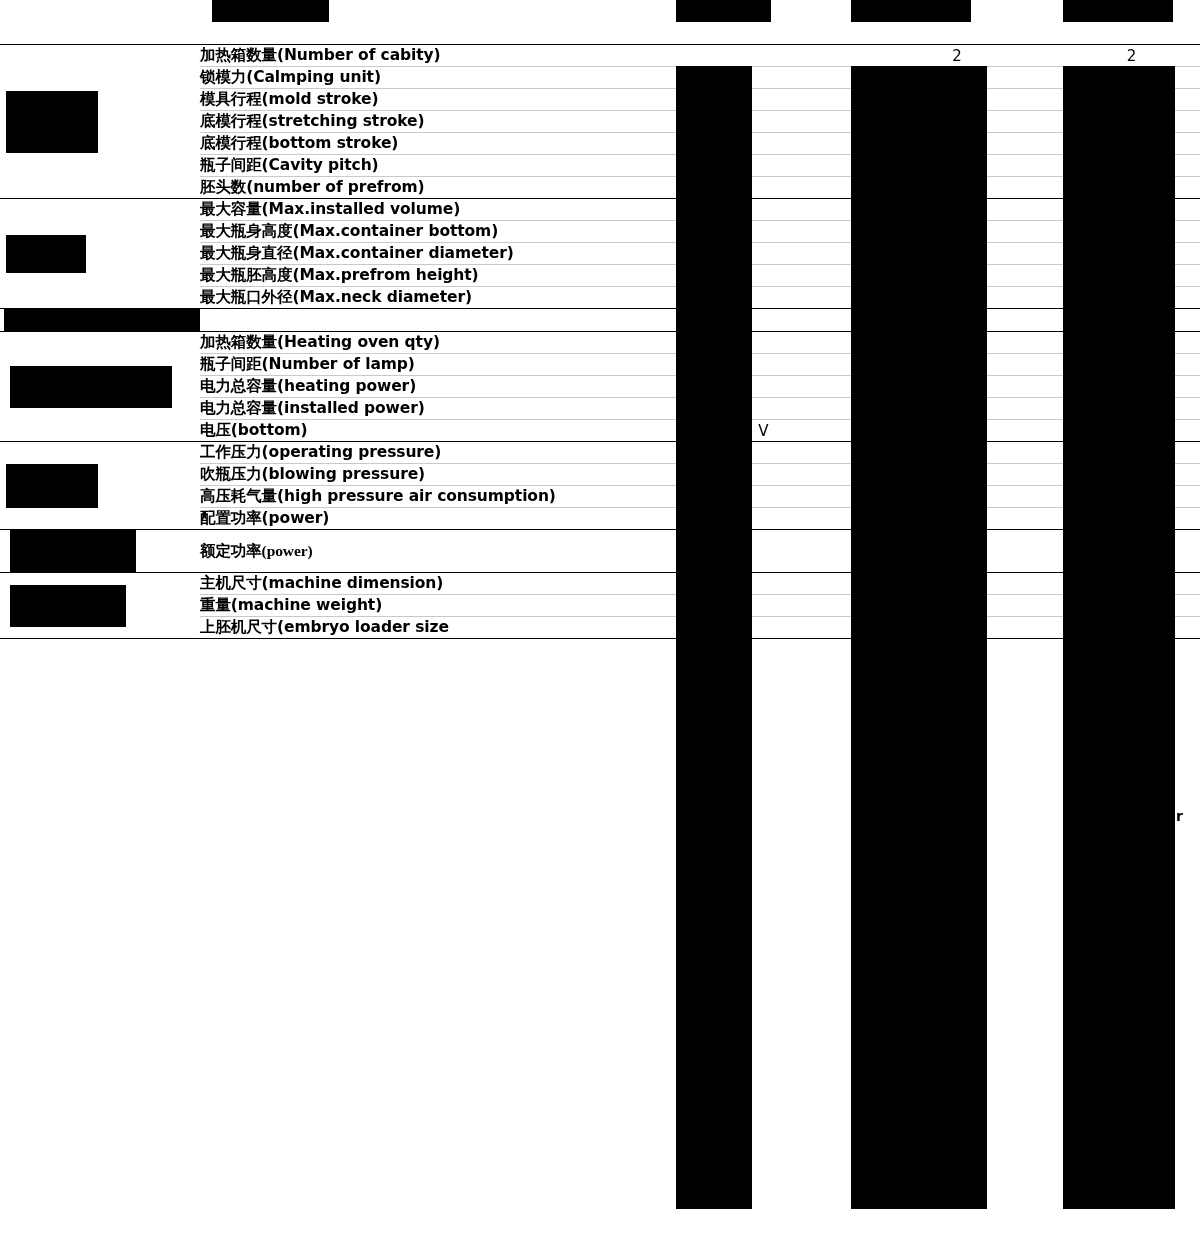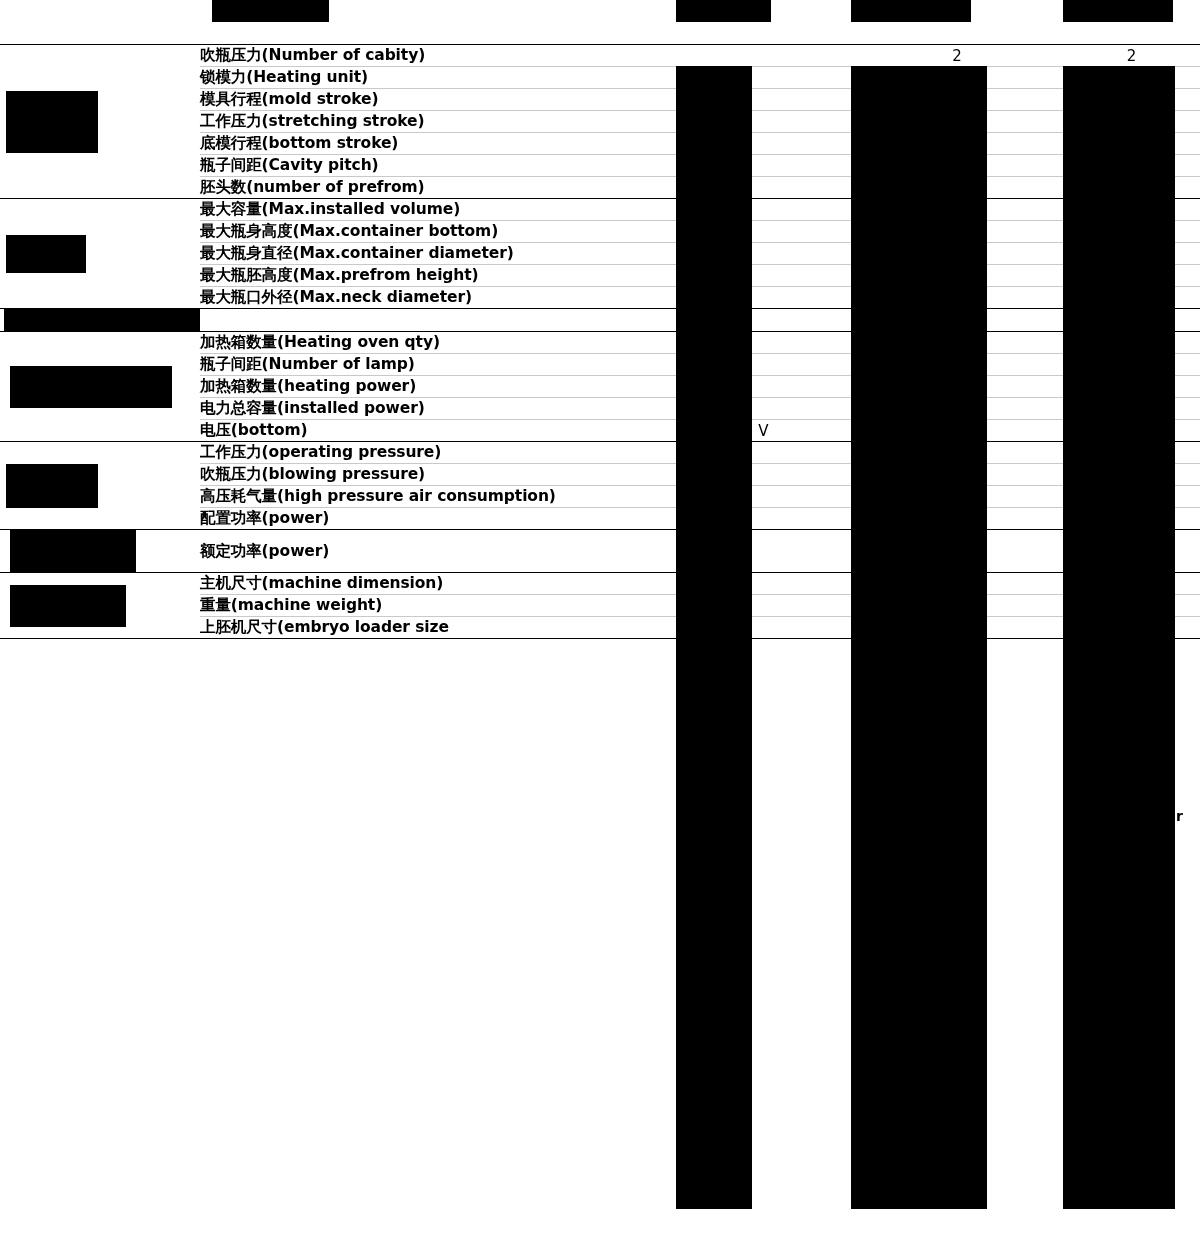--- a/index.html
+++ b/index.html
@@ -178,39 +178,39 @@
       <col class="col-v1">
       <col class="col-v2">
       <col class="col-v3">
     </colgroup>
 
     <tbody>
         <tr class="rule-top">
       <td class="group-cell" rowspan="7">
         <span class="redact" style="width:92px;height:62px;"></span>
       </td>
-      <td class="item-cell">吹瓶压力(Number of cabity)</td>
-      <td class="val-cell"></td>
-      <td class="val-cell">2</td>
-      <td class="val-cell">2</td>
-    </tr>
-    <tr class="rule-thin">
-      <td class="item-cell">锁模力(Heating unit)</td>
+      <td class="item-cell">加热箱数量(Number of cabity)</td>
+      <td class="val-cell"></td>
+      <td class="val-cell">2</td>
+      <td class="val-cell">2</td>
+    </tr>
+    <tr class="rule-thin">
+      <td class="item-cell">锁模力(Calmping unit)</td>
       <td class="val-cell"></td>
       <td class="val-cell">3</td>
       <td class="val-cell">4</td>
     </tr>
     <tr class="rule-thin">
       <td class="item-cell">模具行程(mold stroke)</td>
       <td class="val-cell"></td>
       <td class="val-cell">9</td>
       <td class="val-cell">1</td>
     </tr>
     <tr class="rule-thin">
-      <td class="item-cell">工作压力(stretching stroke)</td>
+      <td class="item-cell">底模行程(stretching stroke)</td>
       <td class="val-cell"></td>
       <td class="val-cell">3</td>
       <td class="val-cell">4</td>
     </tr>
     <tr class="rule-thin">
       <td class="item-cell">底模行程(bottom stroke)</td>
       <td class="val-cell"></td>
       <td class="val-cell">5</td>
       <td class="val-cell">5</td>
     </tr>
@@ -279,21 +279,21 @@
       <td class="val-cell">2</td>
       <td class="val-cell">4</td>
     </tr>
     <tr class="rule-thin">
       <td class="item-cell">瓶子间距(Number of lamp)</td>
       <td class="val-cell"></td>
       <td class="val-cell">2</td>
       <td class="val-cell">4</td>
     </tr>
     <tr class="rule-thin">
-      <td class="item-cell">加热箱数量(heating power)</td>
+      <td class="item-cell">电力总容量(heating power)</td>
       <td class="val-cell"></td>
       <td class="val-cell">3</td>
       <td class="val-cell">4</td>
     </tr>
     <tr class="rule-thin">
       <td class="item-cell">电力总容量(installed power)</td>
       <td class="val-cell"></td>
       <td class="val-cell">3</td>
       <td class="val-cell">5</td>
     </tr>
@@ -329,21 +329,21 @@
       <td class="item-cell">配置功率(power)</td>
       <td class="val-cell"></td>
       <td class="val-cell">3</td>
       <td class="val-cell">3</td>
     </tr>
 
     <tr class="rule-top">
       <td class="group-cell">
         <span class="redact" style="width:126px;height:42px;margin-left:10px;"></span>
       </td>
-      <td class="item-cell" style="">额定功率(power)</td>
+      <td class="item-cell" style="font-family:Liberation Serif, serif;">额定功率(power)</td>
       <td class="val-cell"></td>
       <td class="val-cell">3</td>
       <td class="val-cell">3</td>
     </tr>
 
     <tr class="rule-top">
       <td class="group-cell" rowspan="3">
         <span class="redact" style="width:116px;height:42px;margin-left:10px;"></span>
       </td>
       <td class="item-cell">主机尺寸(machine dimension)</td>

